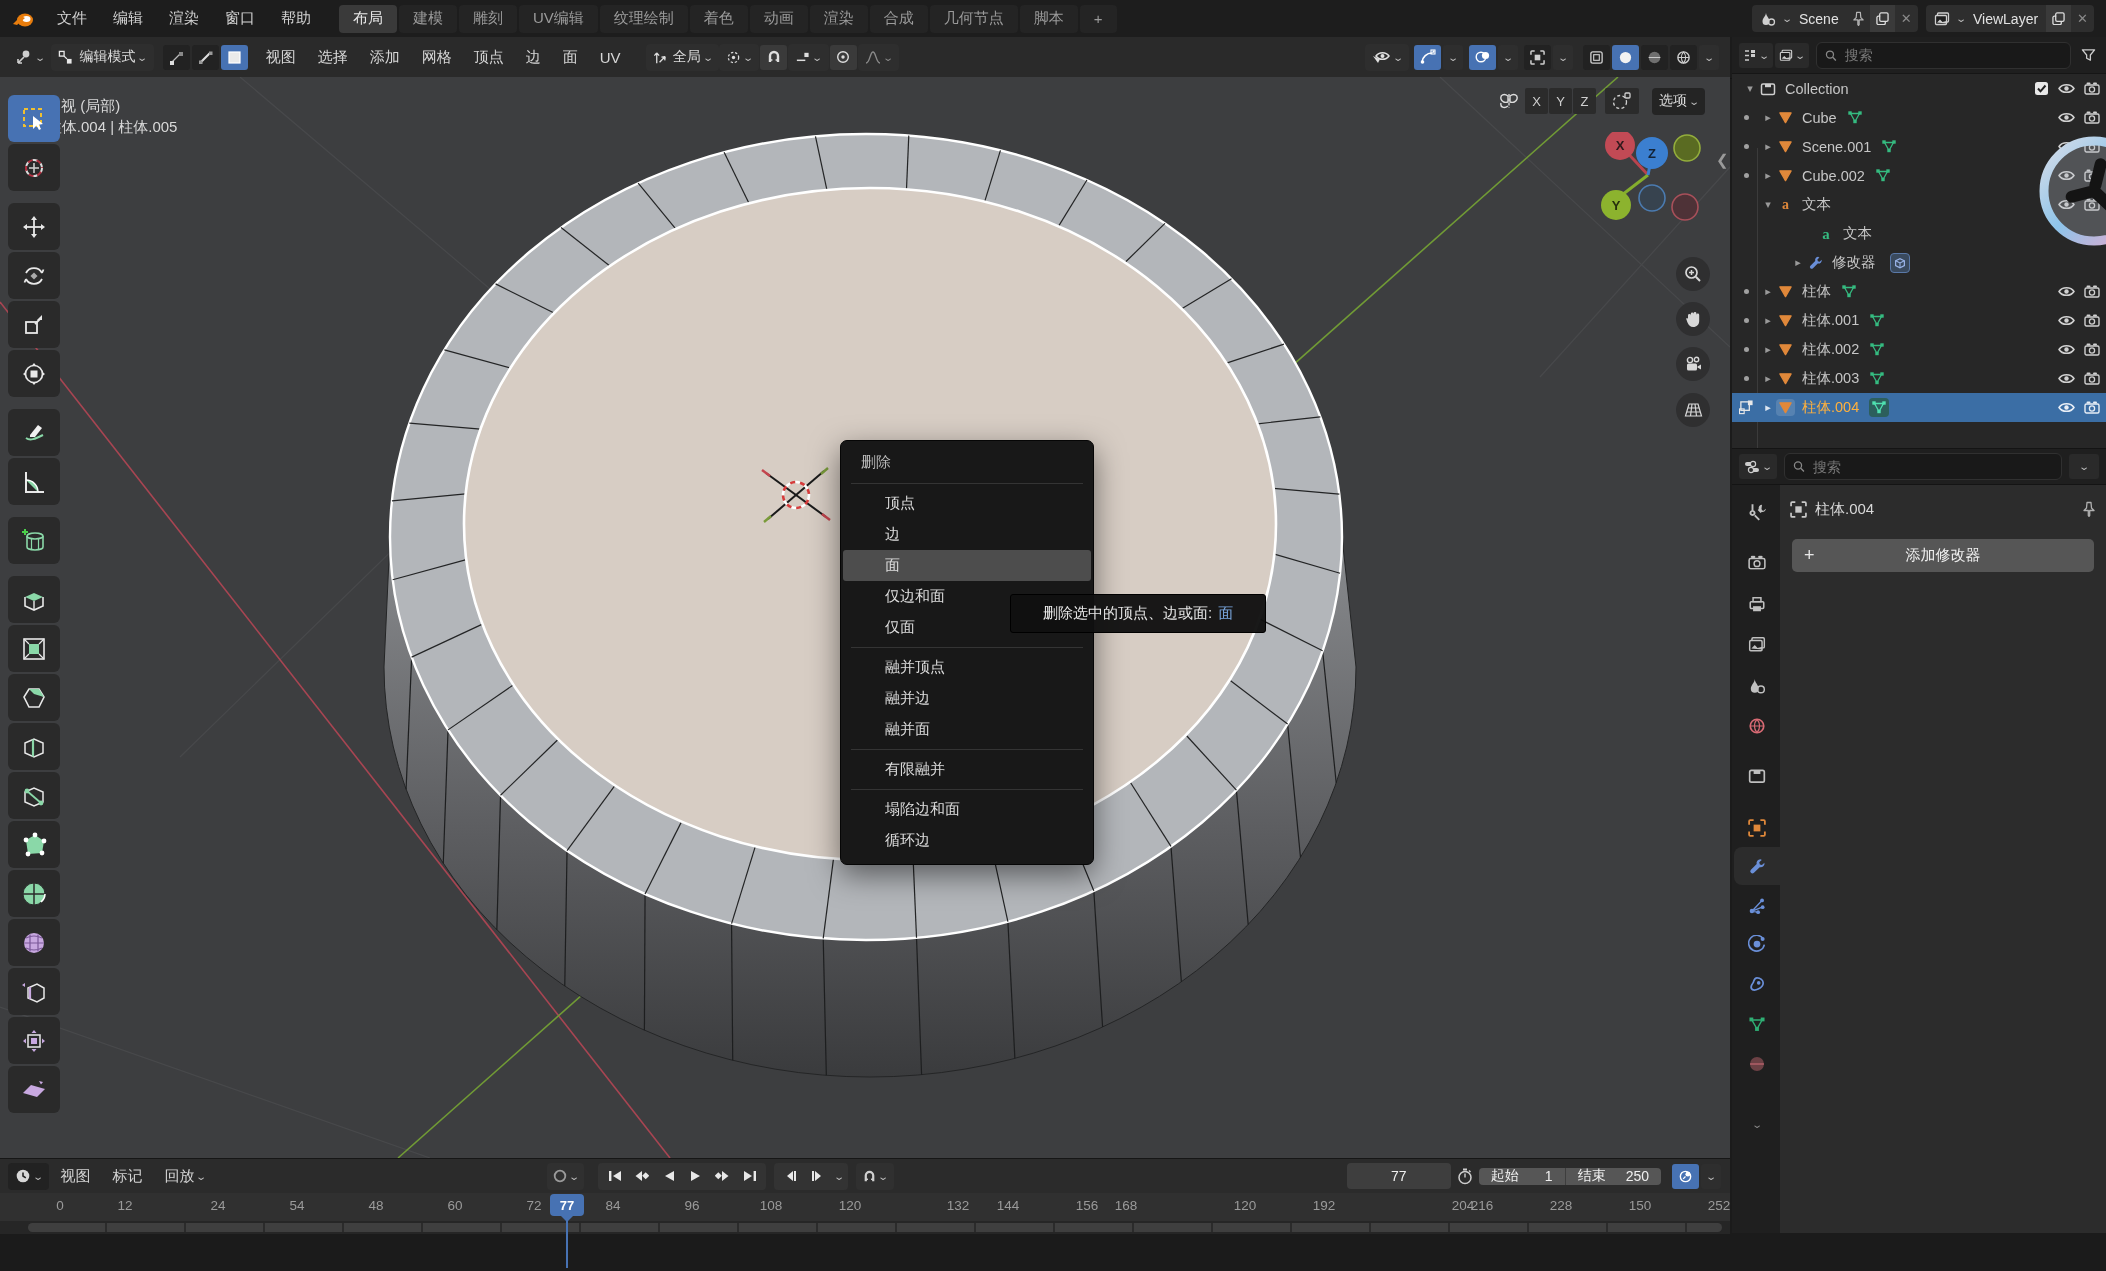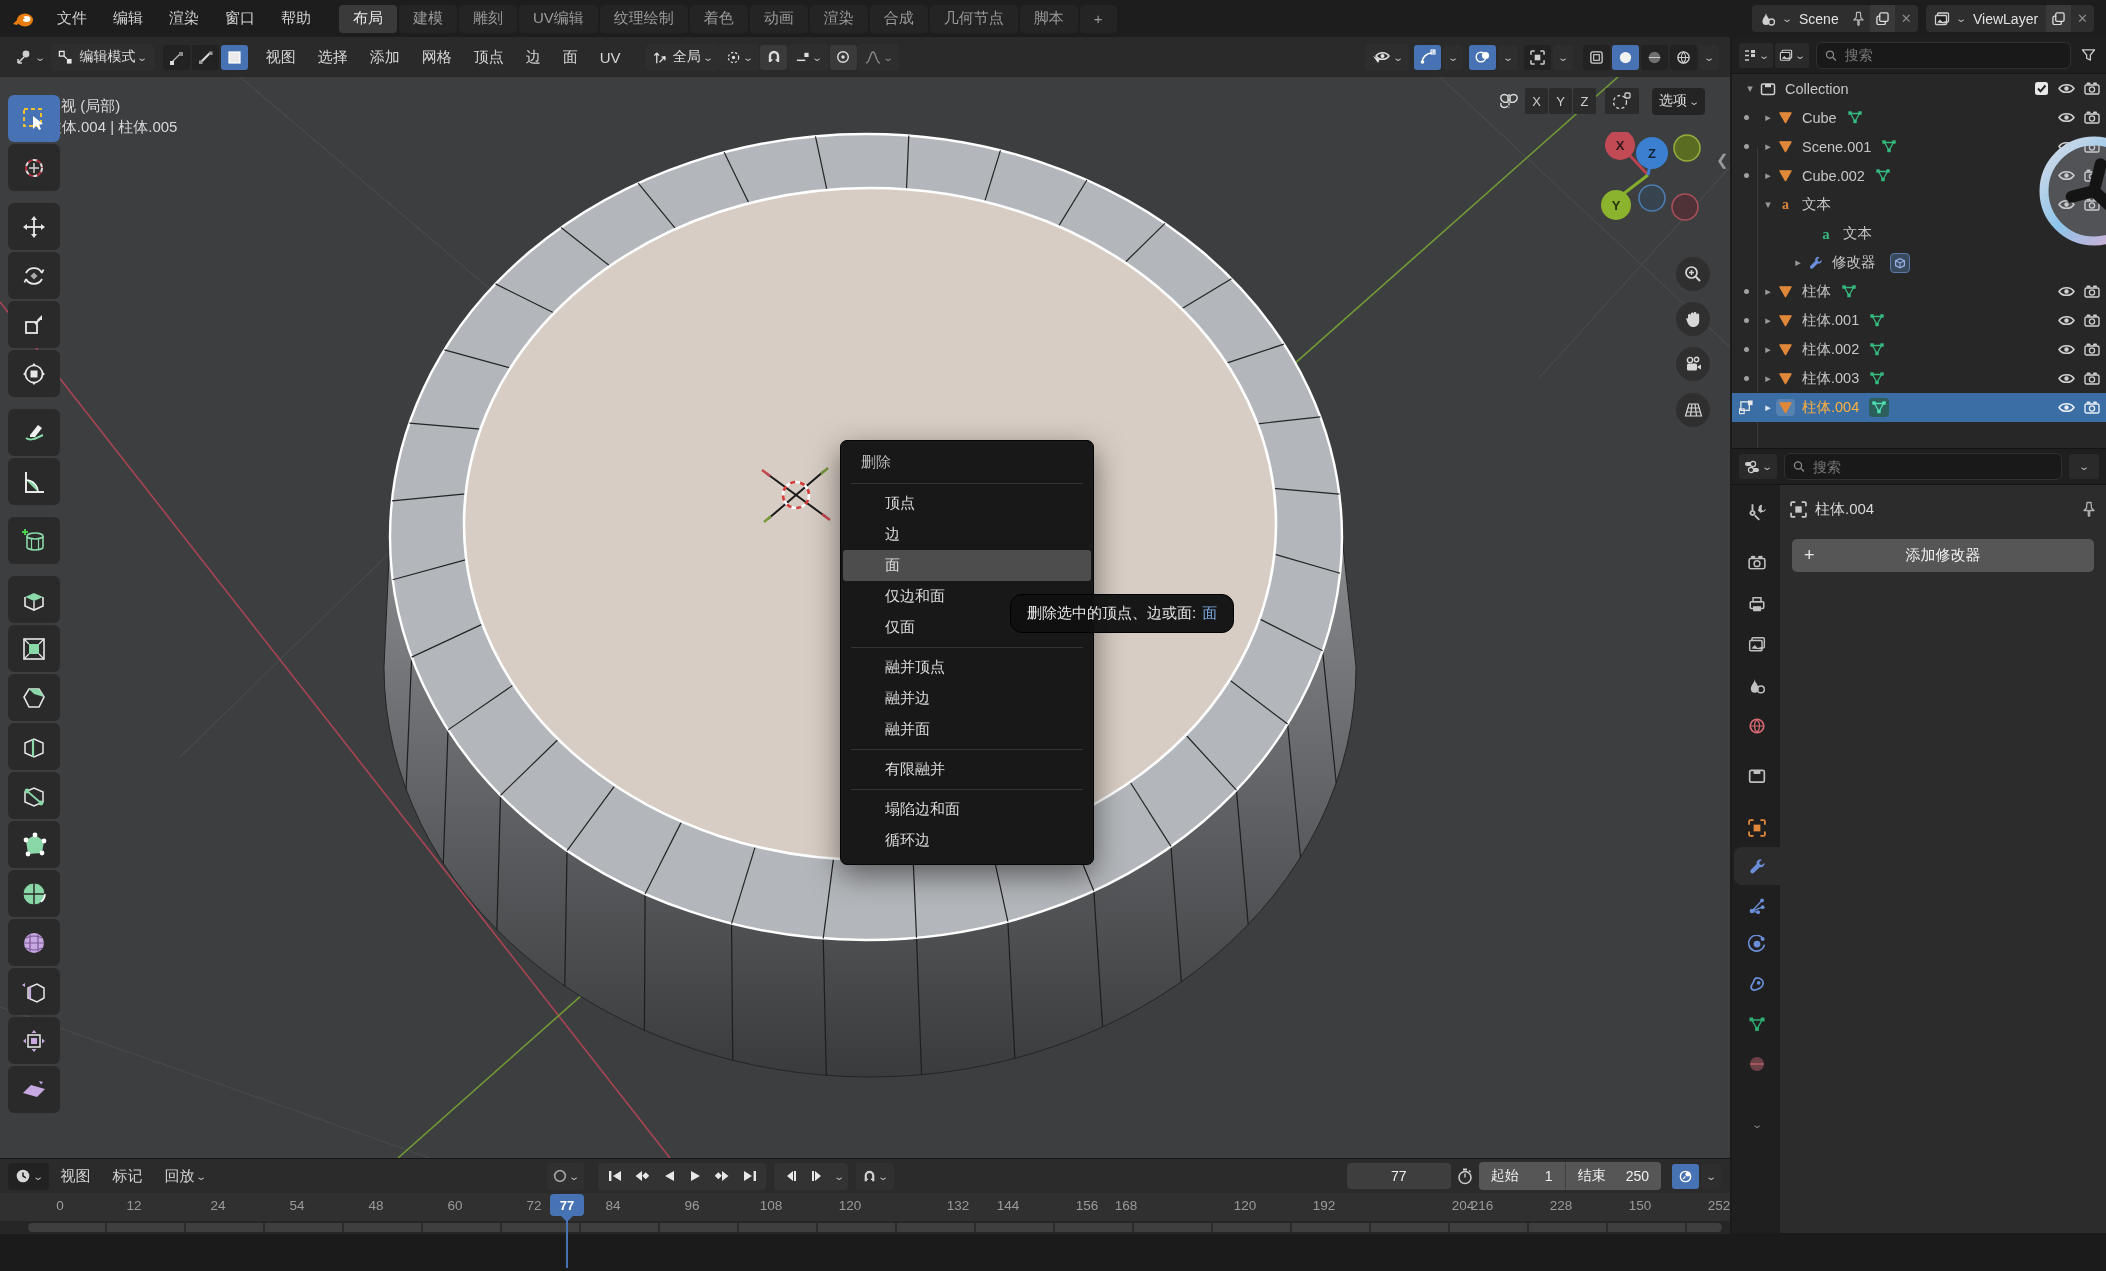--- a/index.html
+++ b/index.html
@@ -37,22 +37,22 @@
   .axis-btn{width:23px;height:26px;background:#2b2b2b;color:#cfcfcf;display:flex;align-items:center;justify-content:center;margin-right:1px;font-size:13px;border-radius:2px;}
   .vp-roundbtn{position:absolute;width:34px;height:34px;border-radius:50%;background:#2f2f30;display:flex;align-items:center;justify-content:center;}
 
   
   #ctxmenu{left:840px;top:363px;width:252px;background:#181818;border:1px solid #060606;border-radius:7px;
            box-shadow:0 10px 30px rgba(0,0,0,.5);padding:6px 0 8px;z-index:30;}
   #ctxmenu .title{color:#b9b9b9;padding:6px 0 7px 20px;font-size:15px;}
   #ctxmenu .sep{height:1px;background:#343434;margin:4px 10px;}
   .cm-item{height:31px;display:flex;align-items:center;padding-left:44px;color:#dedede;font-size:15px;}
   .cm-item.hl{background:#4d4d4d;margin:0 2px;border-radius:3px;padding-left:42px;}
-  #vp-tooltip{left:1010px;top:517px;background:rgba(16,16,16,.96);border:1px solid #000;border-radius:12px;
-              padding:9px 16px;font-size:15px;color:#e6e6e6;z-index:40;white-space:nowrap;}
+  #vp-tooltip{left:1010px;top:517px;background:rgba(16,16,16,.96);border:1px solid #000;border-radius:3px;
+              padding:9px 32px;font-size:15px;color:#e6e6e6;z-index:40;white-space:nowrap;}
   #vp-tooltip .val{color:#7aa8e0;margin-left:6px;}
 
   
   #toolcol{left:8px;top:95px;width:62px;z-index:5;}
   .tool-btn{width:52px;height:47px;background:#2a2a2a;border-radius:6px;margin-bottom:2px;display:flex;align-items:center;justify-content:center;}
   .tool-btn.active{background:#4772b3;}
   .tool-gap{height:10px;}
 
   
   #rightpanel{left:1732px;top:37px;width:374px;height:1196px;background:#272727;}
@@ -1314,21 +1314,21 @@
         <span>77</span>
       </div>
       <div class="flex" style="margin:0 6px">
         <svg width="16" height="17" viewBox="0 0 16 17">
             <circle cx="8" cy="9.5" r="6" fill="none" stroke="#cfcfcf" stroke-width="1.5"></circle>
             <line x1="8" y1="9.5" x2="8" y2="5.5" stroke="#cfcfcf" stroke-width="1.4"></line>
             <rect x="6" y="0.5" width="4" height="2" fill="#cfcfcf"></rect>
             <line x1="12" y1="2.5" x2="13.5" y2="4" stroke="#cfcfcf" stroke-width="1.4"></line>
           </svg>
       </div>
-      <div class="flex" style="background:#565656;border-radius:4px;height:28px;overflow:hidden">
+      <div class="flex" style="background:#565656;border-radius:4px;height:17px;overflow:hidden">
         <div class="field" style="padding:0 12px;gap:26px">
           <span>起始</span>
           <span>1</span>
         </div>
         <div style="width:1px;height:26px;background:#3e3e3e"></div>
         <div class="field" style="padding:0 12px;gap:20px">
           <span>结束</span>
           <span>250</span>
         </div>
       </div>
@@ -1341,21 +1341,21 @@
             </svg>
           </div>
         <div class="mini-btn" style="width:20px;background:#2e2e2e">
             <span class="chev" style="margin:0">⌄</span>
           </div>
       </div>
     </div>
 
     <div id="tl-ruler">
       <span class="tick" style="left:60px">0</span>
-      <span class="tick" style="left:134px">12</span>
+      <span class="tick" style="left:125px">12</span>
       <span class="tick" style="left:218px">24</span>
       <span class="tick" style="left:297px">54</span>
       <span class="tick" style="left:376px">48</span>
       <span class="tick" style="left:455px">60</span>
       <span class="tick" style="left:534px">72</span>
       <span class="tick" style="left:613px">84</span>
       <span class="tick" style="left:692px">96</span>
       <span class="tick" style="left:771px">108</span>
       <span class="tick" style="left:850px">120</span>
       <span class="tick" style="left:958px">132</span>

